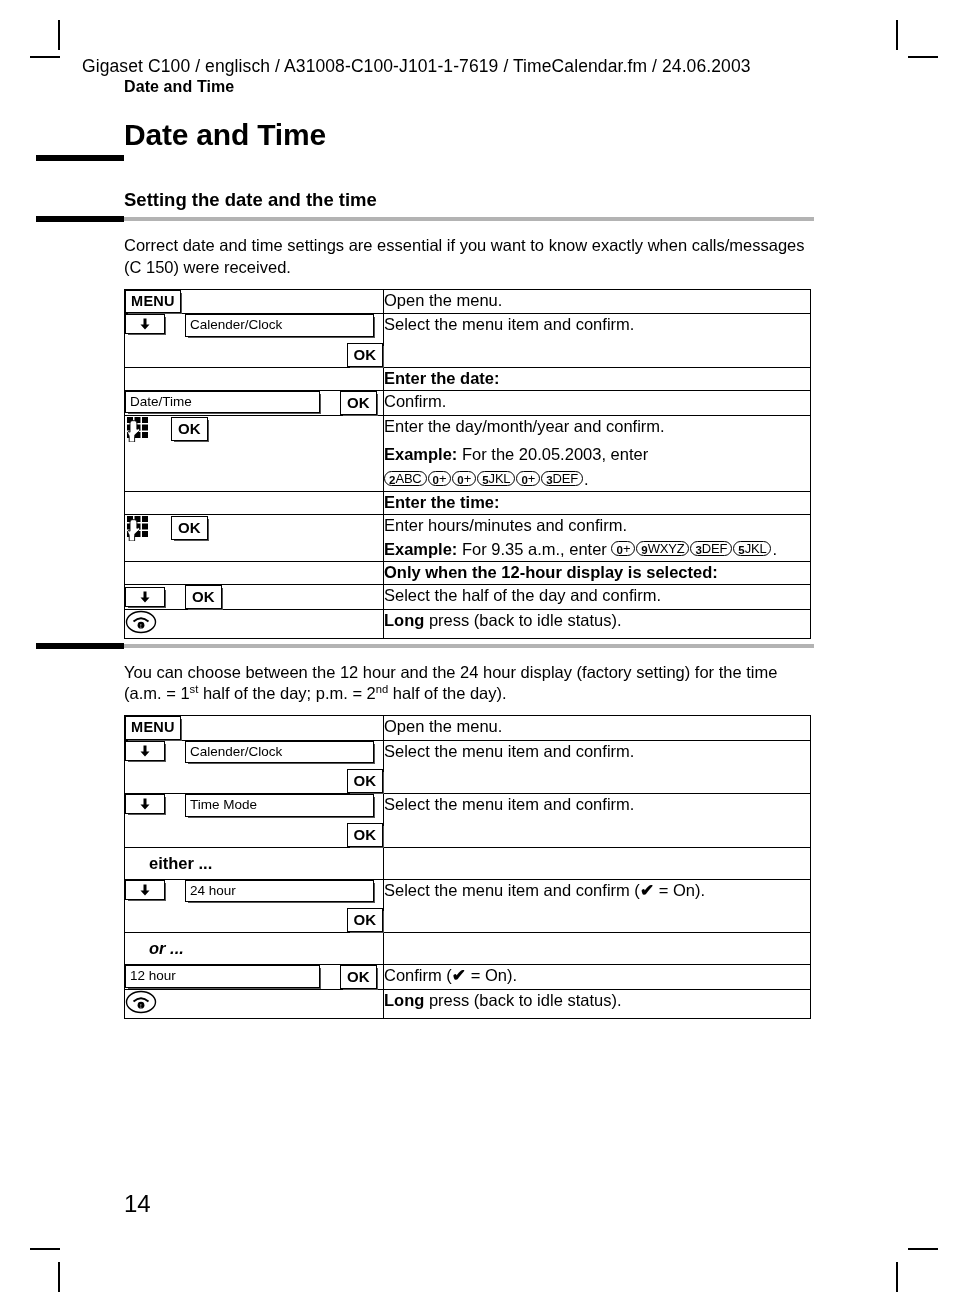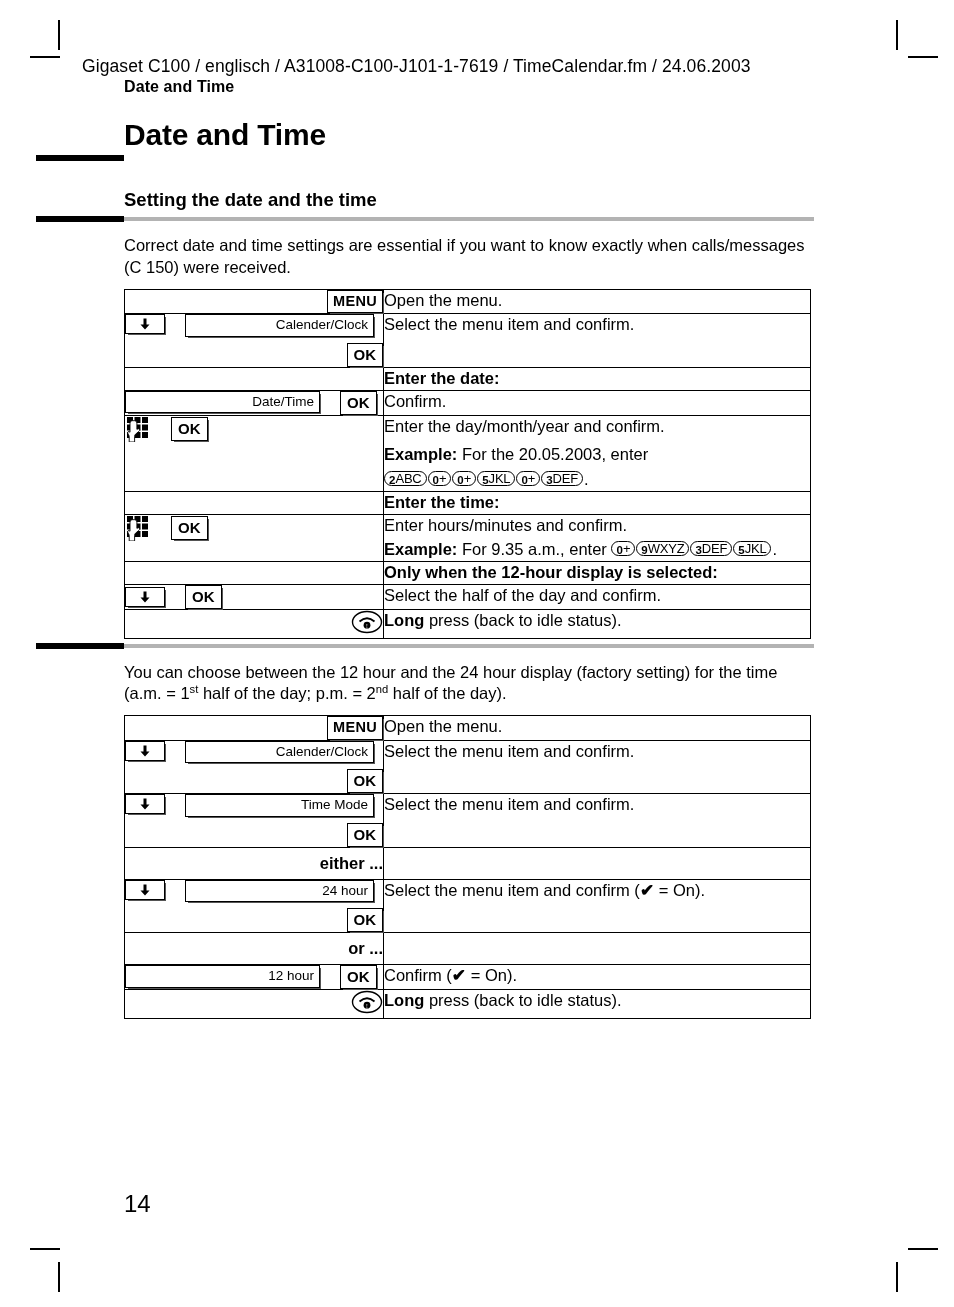--- a/index.html
+++ b/index.html
@@ -102,21 +102,21 @@
     border-collapse: collapse;
     width: 686px;
     table-layout: fixed;
     margin-top: 8px;
   }
   table.proc td {
     border: 1px solid #000;
     vertical-align: top;
     padding: 0;
   }
-  td.col-key   { width: 258px; padding: 5px 7px 7px 7px; text-align: right; }
+  td.col-key   { width: 258px; padding: 5px 7px 7px 7px; }
   td.col-desc  { width: 426px; padding: 6px 8px 7px 11px; font-size: 16.5px; line-height: 1.3; }
   td.col-desc b { font-weight: bold; }
 
   .desc-line { display: block; }
   .desc-line + .desc-line { margin-top: 2px; }
 
   
   .keyrow { display: flex; align-items: flex-start; gap: 20px; }
   .keyrow.right { justify-content: flex-end; }
 
@@ -469,21 +469,21 @@
           <div class="keyrow right" style="margin-top:6px;">
             <span class="okkey">OK</span>
           </div>
         </td>
         <td class="col-desc">
           <span class="desc-line"><span>Select the menu item and confirm (</span><span class="check">✔</span><span> = On).</span></span>
         </td>
       </tr>
 
       <tr>
-        <td class="col-key" style="padding:0;">
+        <td class="col-key" style="padding:0;font-style:italic;">
           <div class="row-note">or ...</div>
         </td>
         <td class="col-desc"></td>
       </tr>
 
       <tr>
         <td class="col-key">
           <div class="keyrow">
             <span class="lcdbox" style="width:184px;">12 hour</span>
             <span class="okkey">OK</span>

